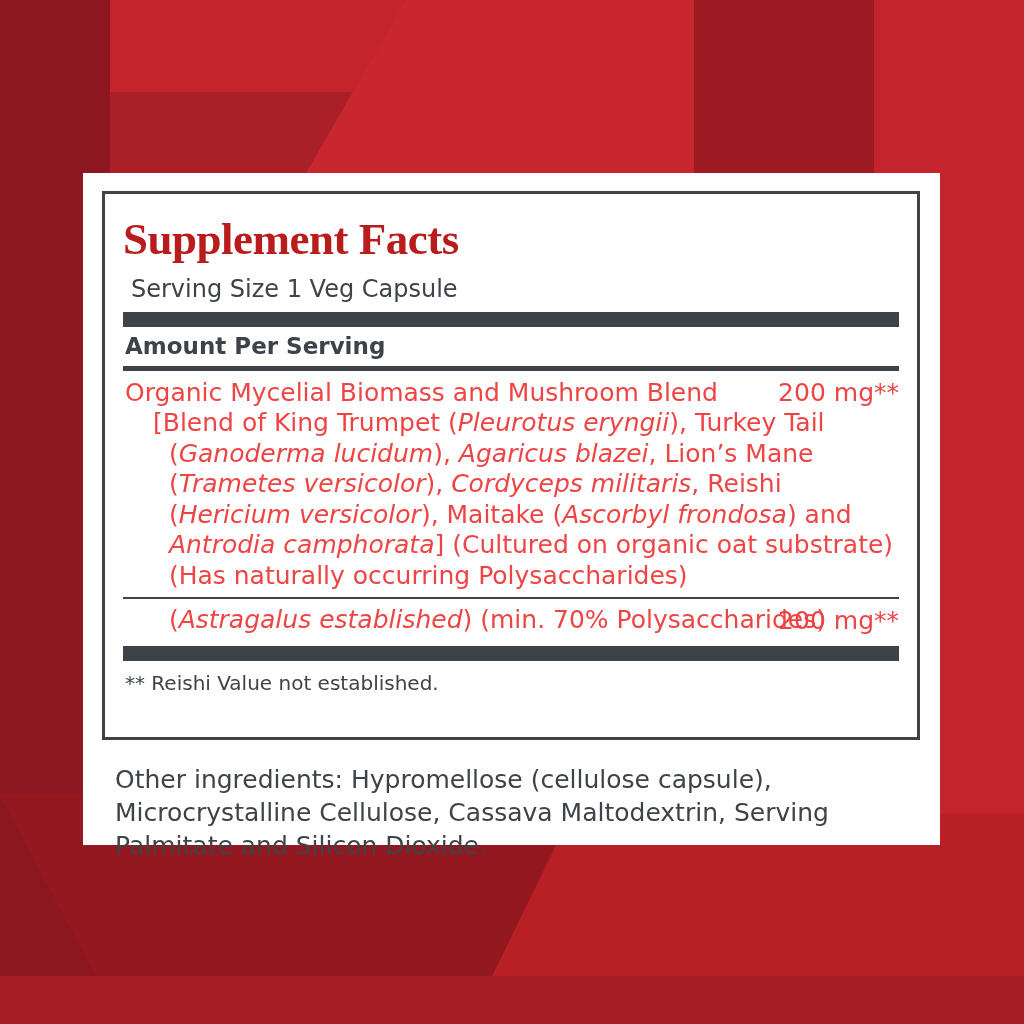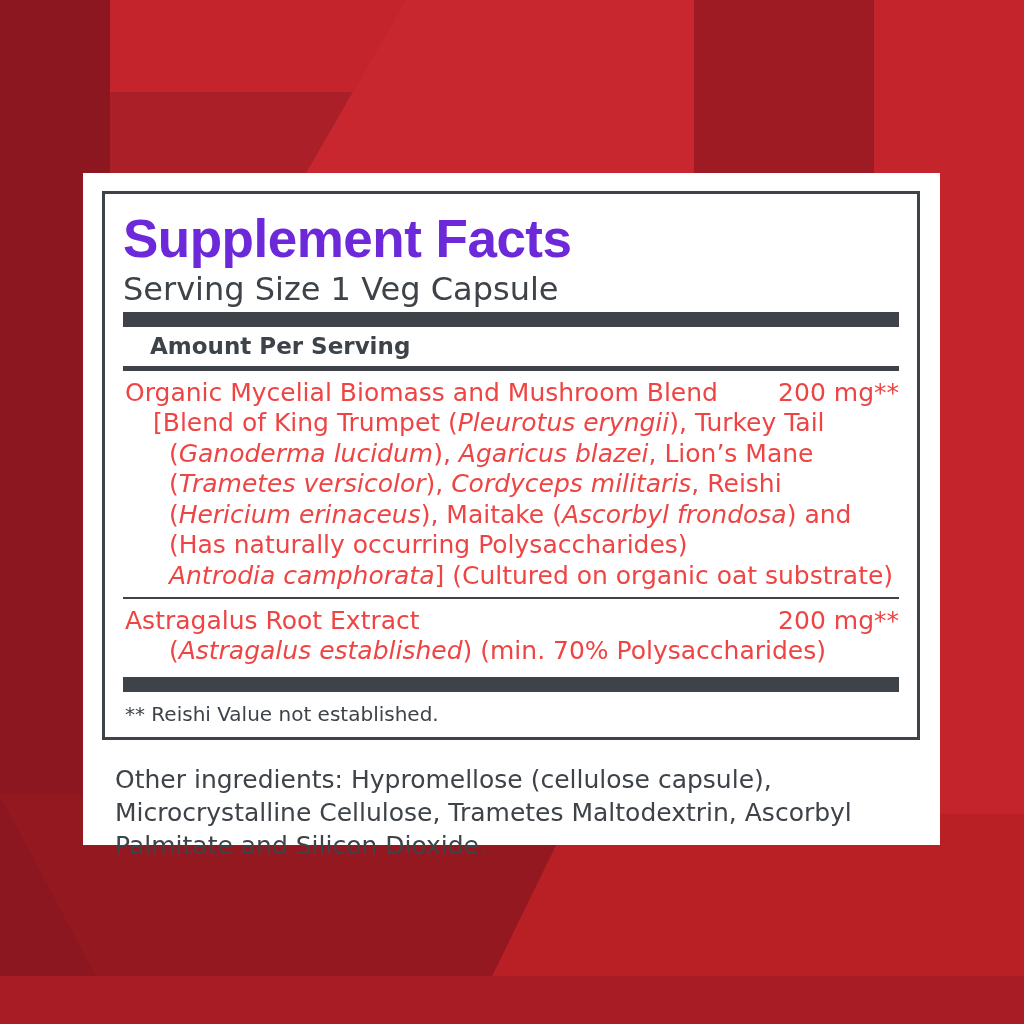--- a/index.html
+++ b/index.html
@@ -87,33 +87,33 @@
     left: 19px;
     top: 18px;
     width: 818px;
     height: 549px;
     border: 3px solid #3d4348;
     box-sizing: border-box;
     padding: 12px 18px 0 18px;
   }
 
   .sf-title {
-    font-family: Liberation Sans, sans-serif;
+    font-family: Liberation Serif, serif;
     font-weight: bold;
-    font-size: 53px;
+    font-size: 45px;
     line-height: 58px;
-    color: #6d28d9;
+    color: #b91c1c;
     letter-spacing: -0.5px;
     margin: 4px 0 4px 0;
   }
   .sf-serving {
-    font-size: 32px;
+    font-size: 24px;
     line-height: 34px;
     color: #3d4348;
-    margin: 0 0 6px 0;
+    margin: 0 0 6px 8px;
   }
 
   .rule-thick {
     height: 15px;
     background: #3d4348;
     margin: 4px 0 0 0;
   }
   .rule-medium {
     height: 5px;
     background: #3d4348;
@@ -124,21 +124,20 @@
     background: #3d4348;
     margin: 0;
   }
 
   .amount-row {
     font-weight: bold;
     font-size: 23px;
     line-height: 30px;
     color: #3d4348;
     padding: 4px 0 5px 2px;
-    margin-left: 25px;
   }
 
   .nutrient-block {
     padding: 6px 0 6px 2px;
     color: #ef4444;
   }
   .nutrient-head {
     position: relative;
     font-size: 25px;
     line-height: 31px;
@@ -214,35 +213,34 @@
       <div class="rule-medium"></div>
 
       <div class="nutrient-block">
         <div class="nutrient-head">
           <span>Organic Mycelial Biomass and Mushroom Blend</span>
           <span class="amt">200 mg**</span>
         </div>
         <div class="nutrient-sub">[Blend of King Trumpet (<em>Pleurotus eryngii</em>), Turkey Tail</div>
         <div class="nutrient-sub">&nbsp;&nbsp;(<em>Ganoderma lucidum</em>), <em>Agaricus blazei</em>, Lion’s Mane</div>
         <div class="nutrient-sub">&nbsp;&nbsp;(<em>Trametes versicolor</em>), <em>Cordyceps militaris</em>, Reishi</div>
-        <div class="nutrient-sub">&nbsp;&nbsp;(<em>Hericium erinaceus</em>), Maitake (<em>Ascorbyl frondosa</em>) and</div>
+        <div class="nutrient-sub">&nbsp;&nbsp;(<em>Hericium versicolor</em>), Maitake (<em>Ascorbyl frondosa</em>) and</div>
+        <div class="nutrient-sub">&nbsp;&nbsp;<em>Antrodia camphorata</em>] (Cultured on organic oat substrate)</div>
         <div class="nutrient-sub">&nbsp;&nbsp;(Has naturally occurring Polysaccharides)</div>
-        <div class="nutrient-sub">&nbsp;&nbsp;<em>Antrodia camphorata</em>] (Cultured on organic oat substrate)</div>
       </div>
 
       <div class="rule-thin"></div>
 
       <div class="nutrient-block">
         <div class="nutrient-head2">
-          <span>Astragalus Root Extract</span>
           <span class="amt">200 mg**</span>
         </div>
         <div class="nutrient-sub">&nbsp;&nbsp;(<em>Astragalus established</em>) (min. 70% Polysaccharides)</div>
       </div>
 
       <div class="rule-thick"></div>
 
       <div class="footnote">** Reishi Value not established.</div>
     </div>
 
-    <div id="other-ingredients">Other ingredients: Hypromellose (cellulose capsule), Microcrystalline Cellulose, Trametes Maltodextrin, Ascorbyl Palmitate and Silicon Dioxide.</div>
+    <div id="other-ingredients">Other ingredients: Hypromellose (cellulose capsule), Microcrystalline Cellulose, Cassava Maltodextrin, Serving Palmitate and Silicon Dioxide.</div>
   </div>
 </div>
 
 </body></html>

